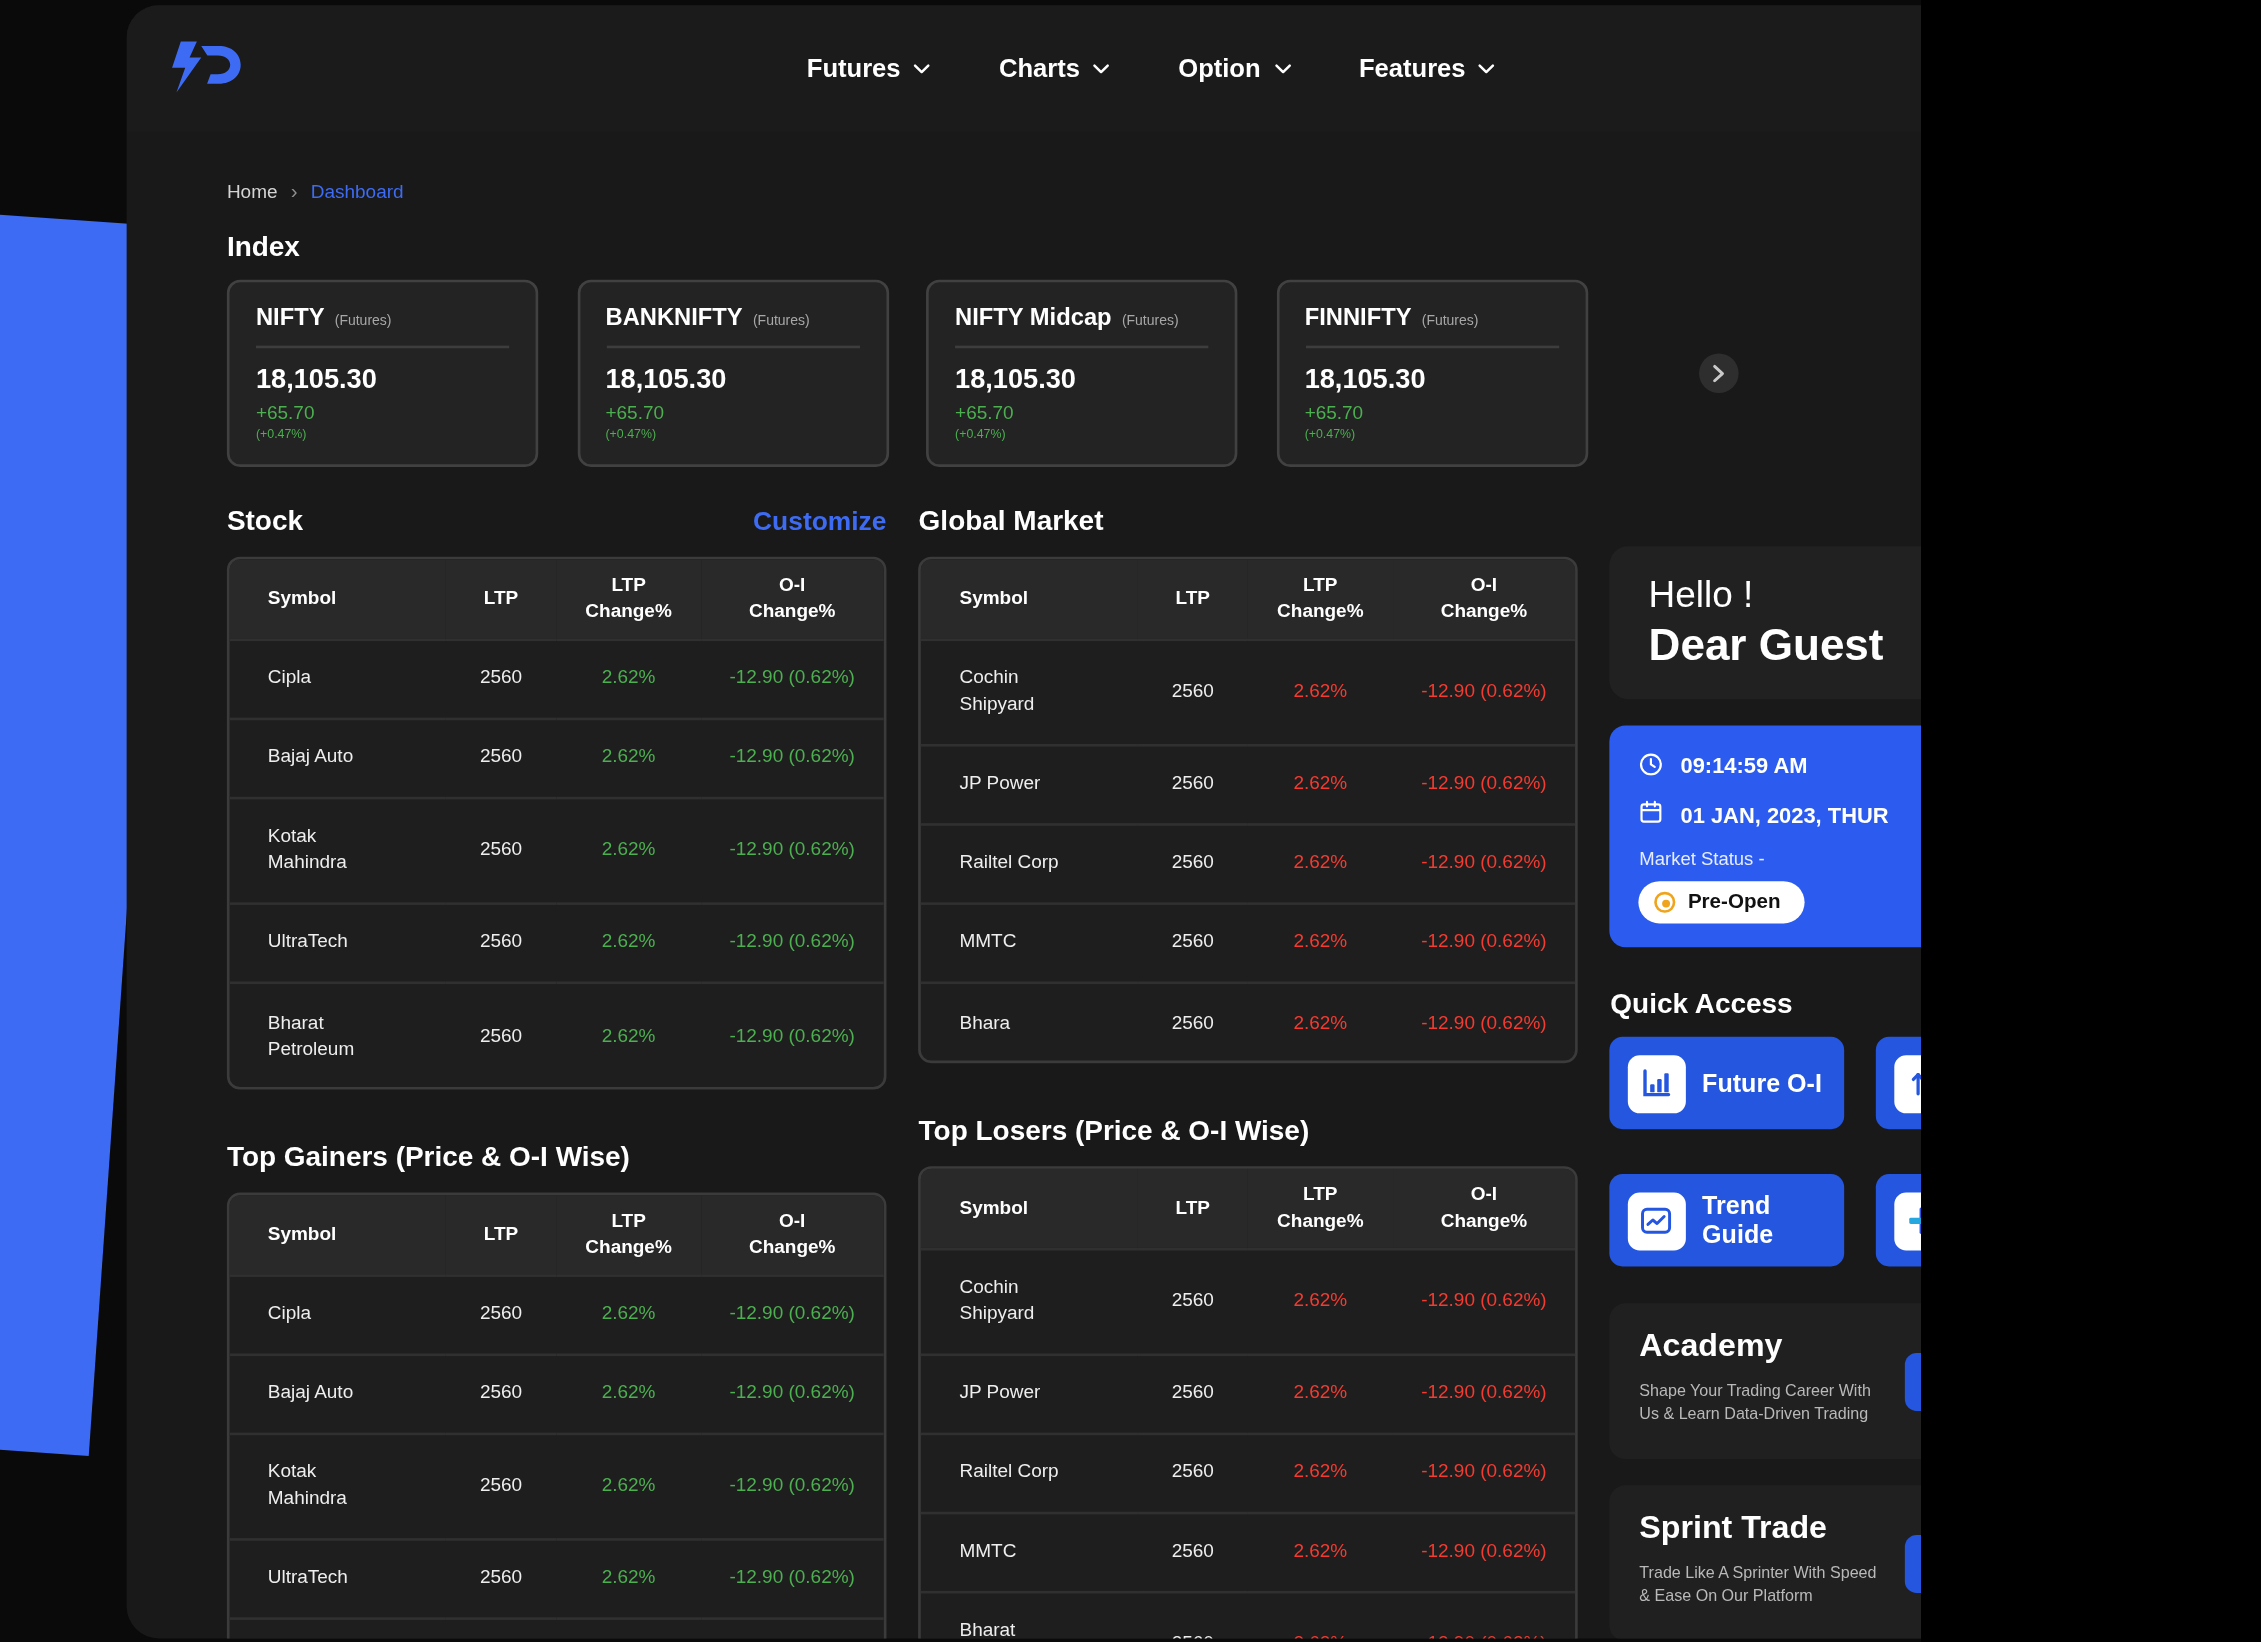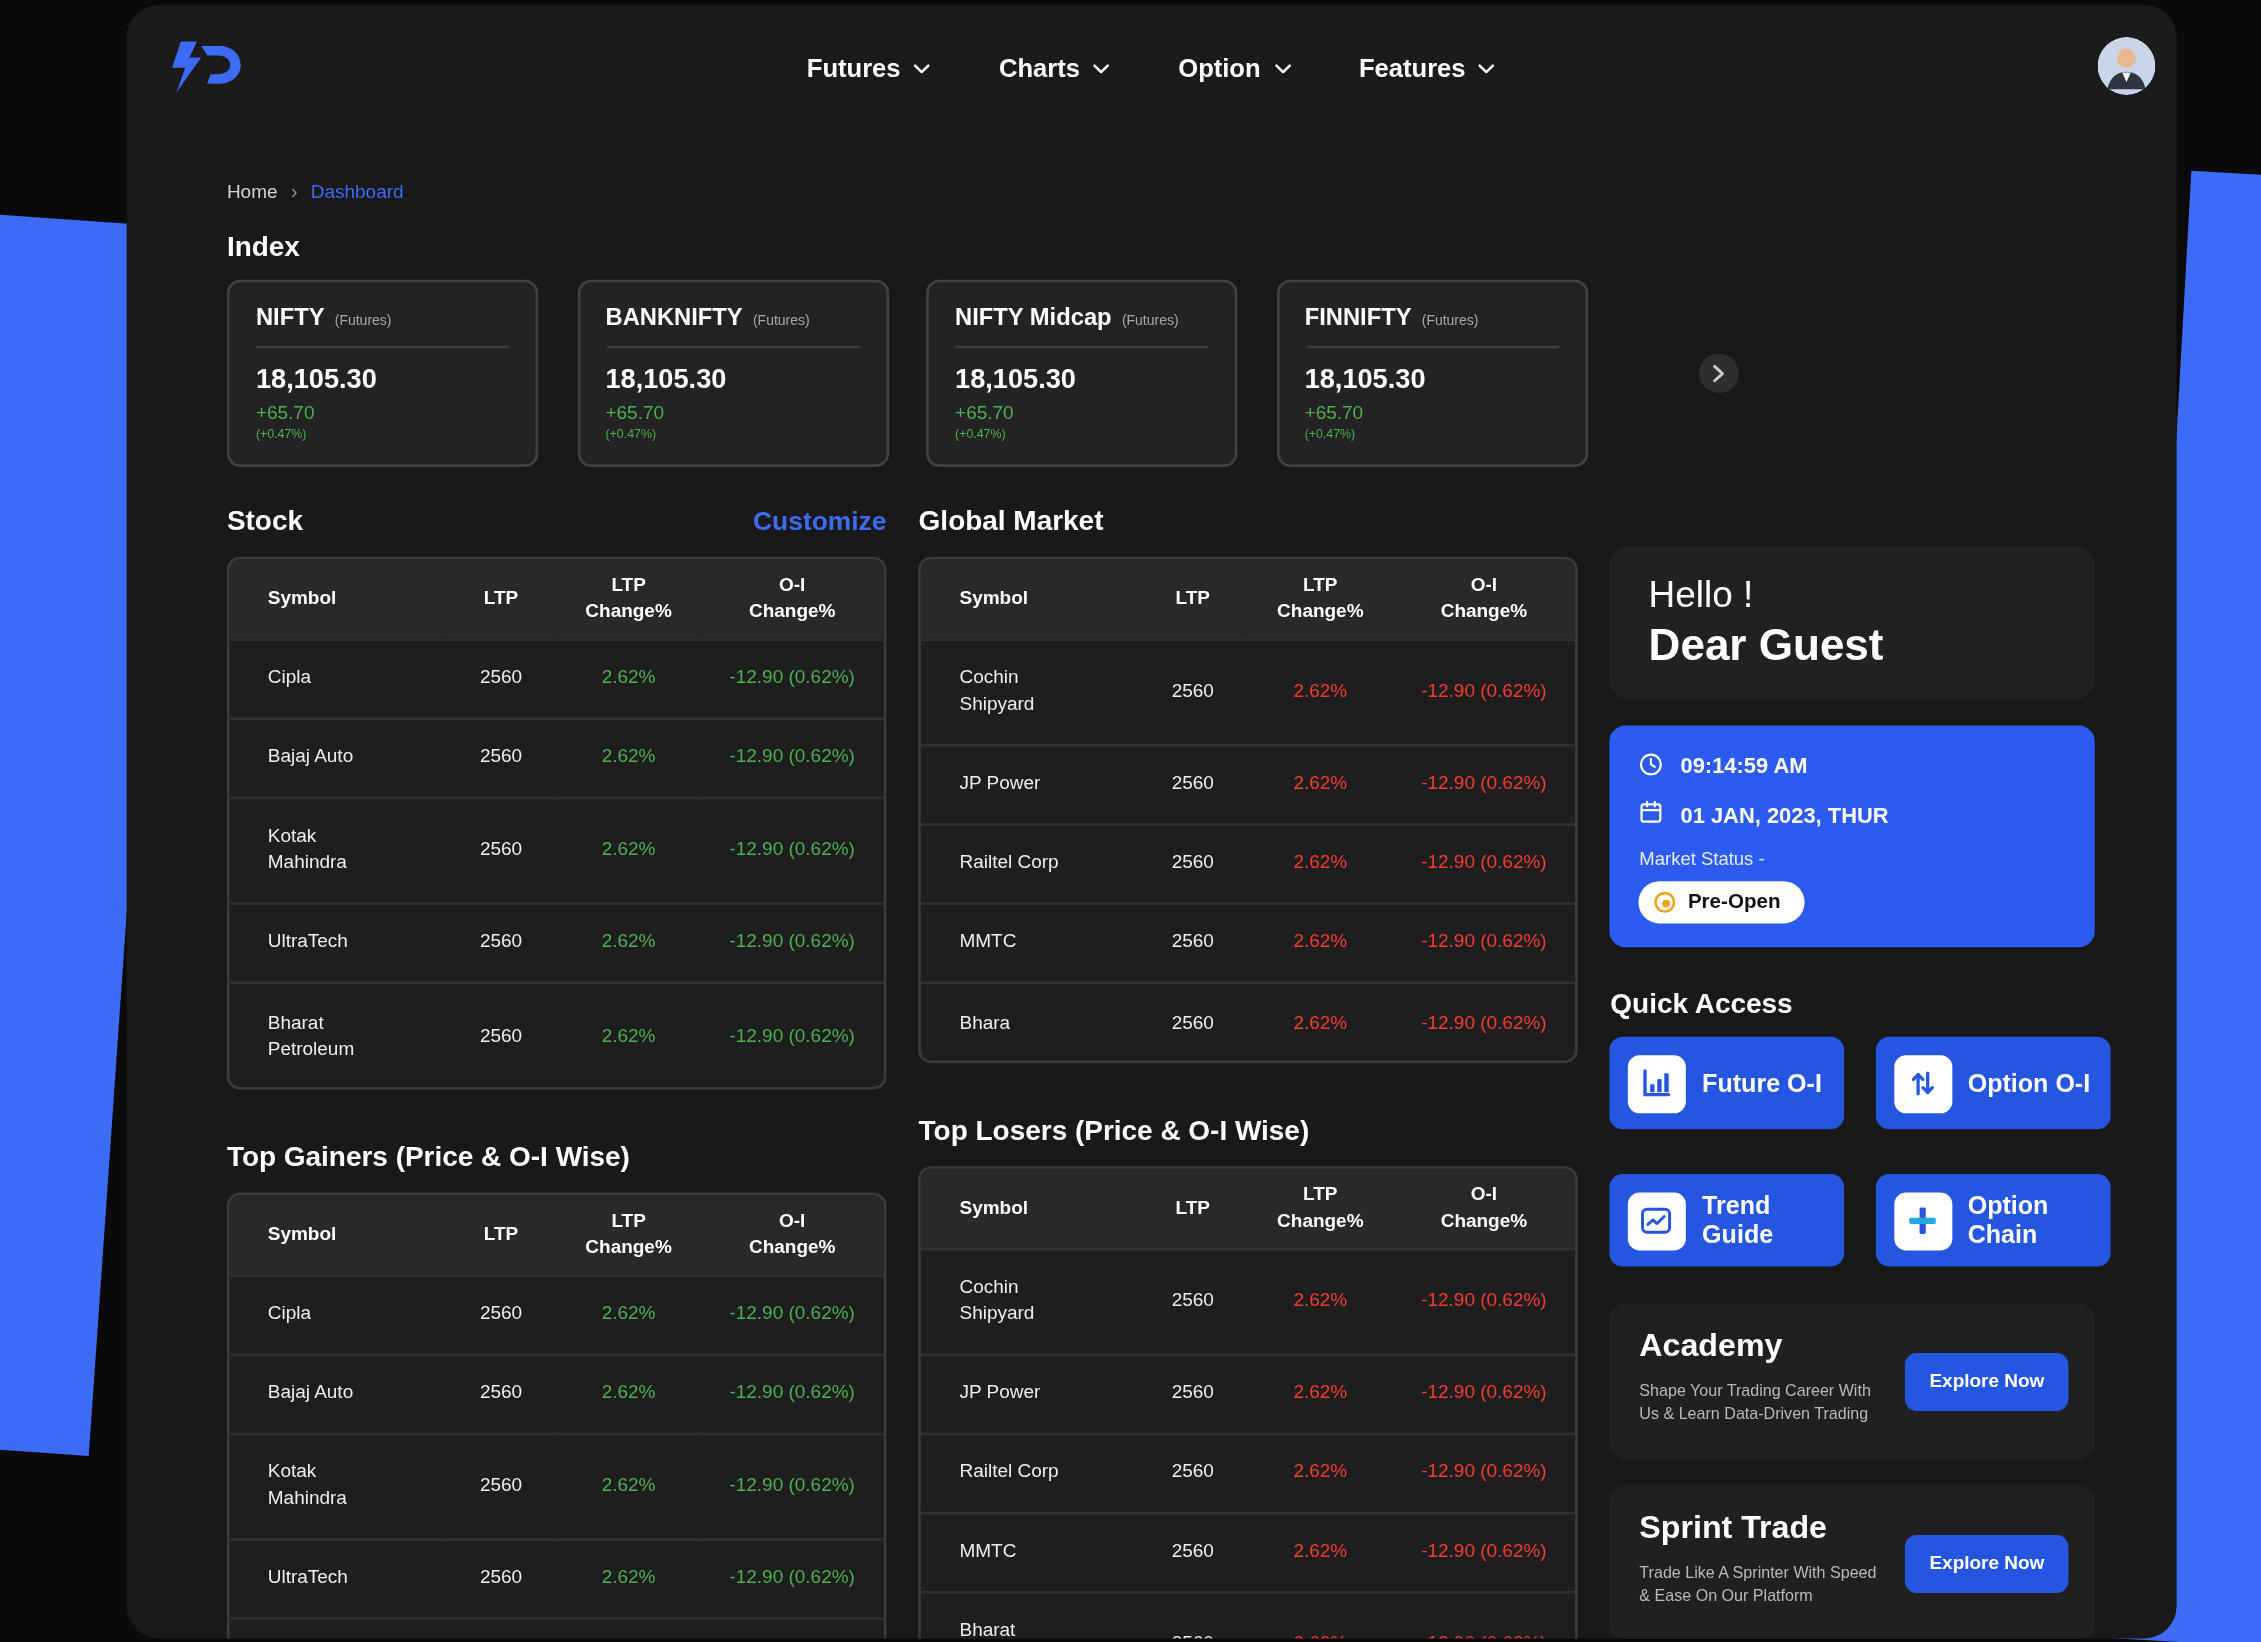--- a/index.html
+++ b/index.html
@@ -1,17 +1,17 @@
 <!DOCTYPE html>
 <html style="font-size:9px"><head>
 <meta charset="utf-8">
 <style>
   html,body{margin:0;padding:0;background:#000;}
   *{box-sizing:border-box;}
-  .stage{width:2261px;height:1643px;overflow:hidden;position:relative;background:#0a0a0a;}
+  .stage{width:1921px;height:1643px;overflow:hidden;position:relative;background:#0a0a0a;}
   .canvas{width:857px;height:623px;position:relative;transform:scale(2.6383);transform-origin:0 0;
           font-family:"Liberation Sans","DejaVu Sans",sans-serif;color:#f1f1f1;}
 
   
   .bg-shape{position:absolute;background:#3D6BF3;}
   .bg-left{left:-20px;top:83px;width:70px;height:467px;transform:rotate(4deg);}
   .bg-right{right:-19px;top:66px;width:61px;height:557px;transform:rotate(3.2deg);}
 
   
   .panel{position:absolute;left:48px;top:1.7px;width:777px;height:619px;background:#191919;

